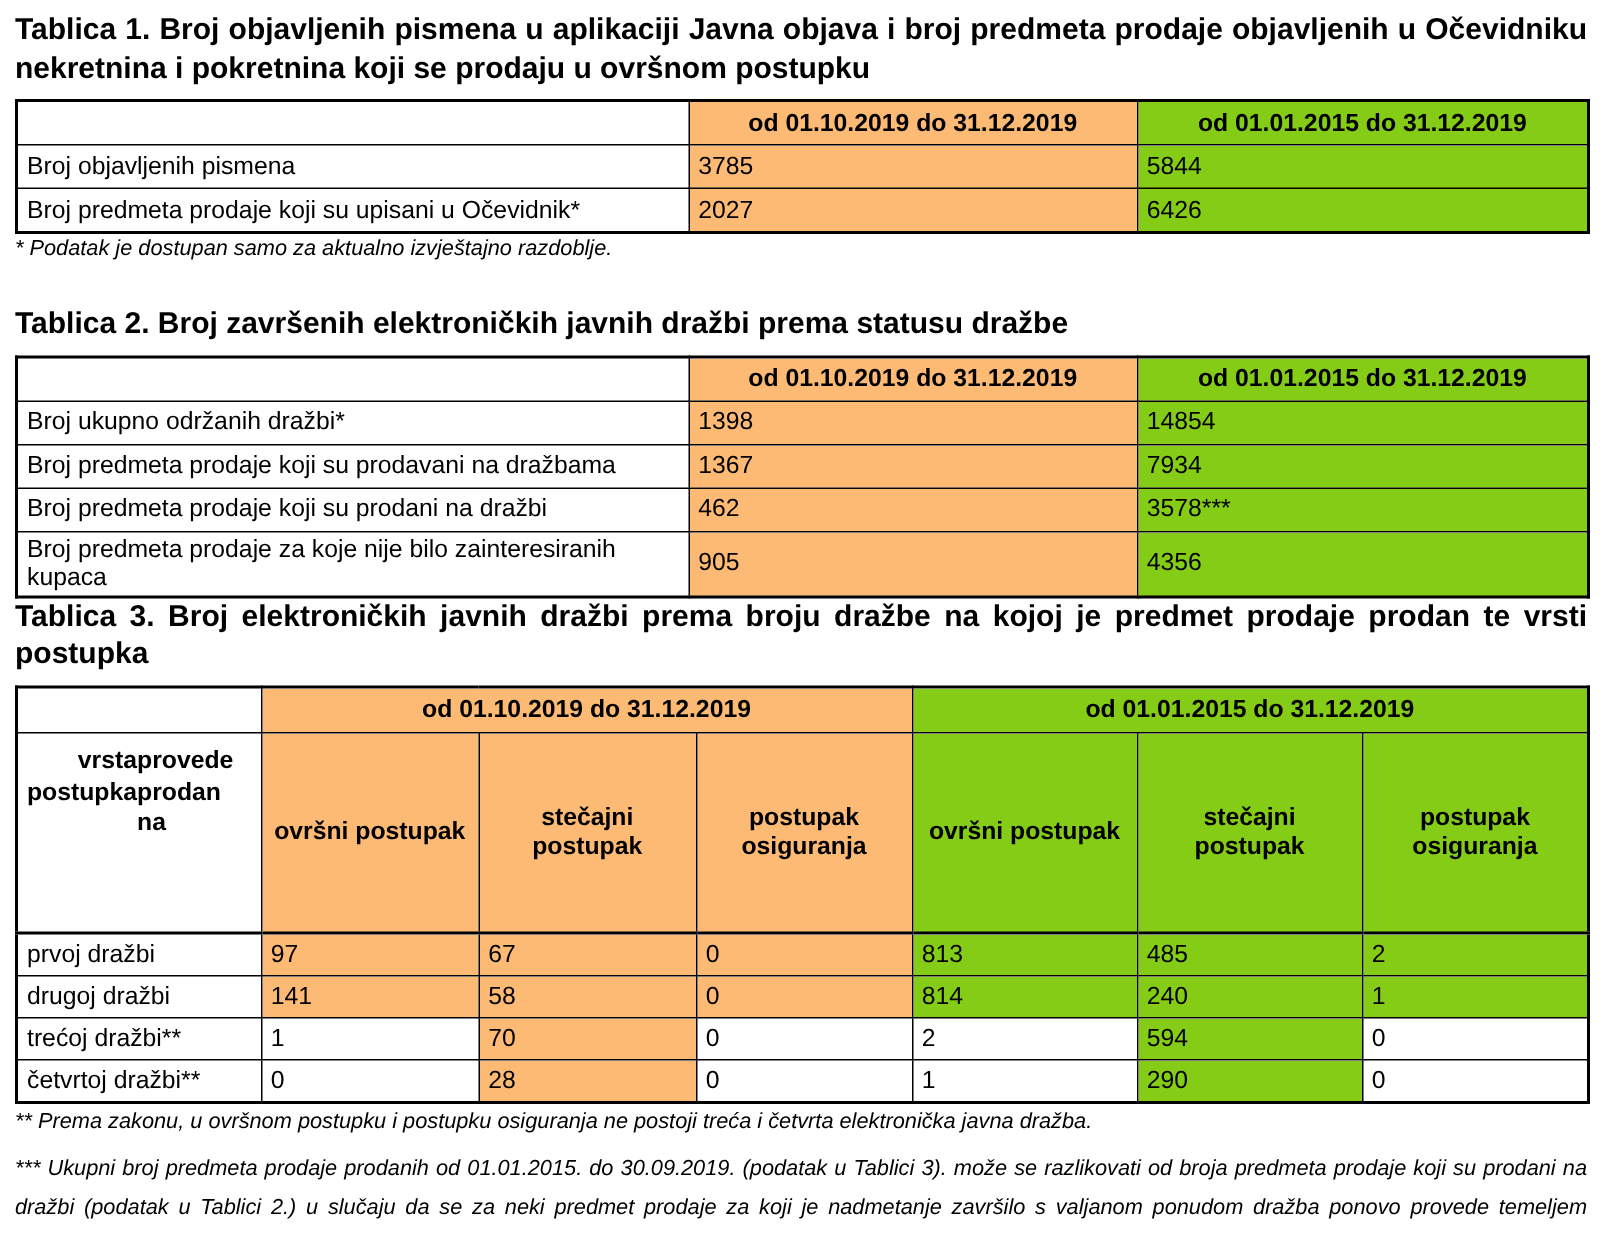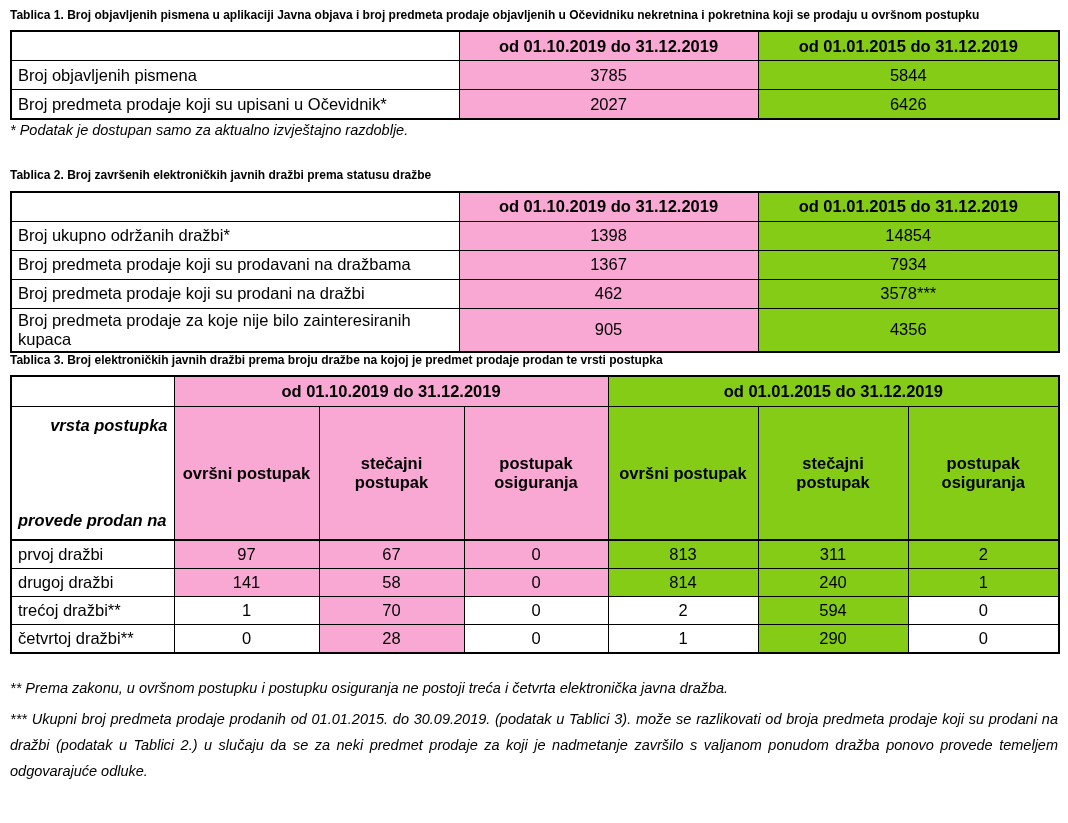--- a/index.html
+++ b/index.html
@@ -11,21 +11,21 @@
   }
   .page {
     width: 1068px;
     height: 823px;
     box-sizing: border-box;
     padding: 6px 10px 0 10px;
     overflow: hidden;
   }
   .tbl-title {
     font-weight: bold;
-    font-size: 12px;
+    font-size: 20px;
     line-height: 1.28;
     text-align: justify;
     margin: 0 0 7px 0;
   }
   .t1-title { margin-top: 2px; }
   table {
     border-collapse: collapse;
     width: 1048px;
     table-layout: fixed;
     border: 2px solid #000;
@@ -36,53 +36,52 @@
     padding: 2px 6px;
     overflow: hidden;
   }
   .t12 thead td {
     font-weight: bold;
     text-align: center;
     height: 24px;
     vertical-align: middle;
   }
   .t12 tbody td { height: 24px; vertical-align: middle; }
-  .num { text-align: center; }
-  .bg-b { background: #f9a8d4; }
+  .num { text-align: left; }
+  .bg-b { background: #fdba74; }
   .bg-g { background: #84cc16; }
   .fnote {
     font-style: italic;
     font-size: 14.5px;
     margin: 0;
   }
   .fn1 { margin: 2px 0 30px 0; }
   .fn2 { margin: 14px 0 32px 0; }
-  .fn-dd { margin: 26px 0 0 0; }
+  .fn-dd { margin: 4px 0 0 0; }
   .fn-ttt { margin: 11px 0 0 0; text-align: justify; line-height: 1.78; }
   
   .t3 .period-row td {
     font-weight: bold;
     text-align: center;
     height: 25px;
     vertical-align: middle;
   }
   .t3 .subhead td {
     font-weight: bold;
     text-align: center;
     vertical-align: middle;
     height: 124px;
     border-bottom: 2px solid #000;
   }
   .t3 .corner-cell { padding: 4px 6px; }
   .corner-flex {
     height: 116px;
     display: flex;
-    flex-direction: column;
+    flex-direction: row;
     justify-content: space-between;
-    font-style: italic;
   }
   .corner-top { text-align: right; font-weight: bold; line-height: 1.25; }
   .corner-bottom { text-align: left; font-weight: bold; line-height: 1.25; }
   .t3 tbody td { height: 23px; vertical-align: middle; }
   .t3 .rowlabel { text-align: left; margin-left: 32px; }
 </style>
 </head>
 <body>
 
 <div class="page">
@@ -191,21 +190,21 @@
         <td class="bg-g">postupak osiguranja</td>
       </tr>
     </thead>
     <tbody>
       <tr>
         <td class="rowlabel">prvoj dražbi</td>
         <td class="num bg-b">97</td>
         <td class="num bg-b">67</td>
         <td class="num bg-b">0</td>
         <td class="num bg-g">813</td>
-        <td class="num bg-g">311</td>
+        <td class="num bg-g">485</td>
         <td class="num bg-g">2</td>
       </tr>
       <tr>
         <td class="rowlabel">drugoj dražbi</td>
         <td class="num bg-b">141</td>
         <td class="num bg-b">58</td>
         <td class="num bg-b">0</td>
         <td class="num bg-g">814</td>
         <td class="num bg-g">240</td>
         <td class="num bg-g">1</td>

